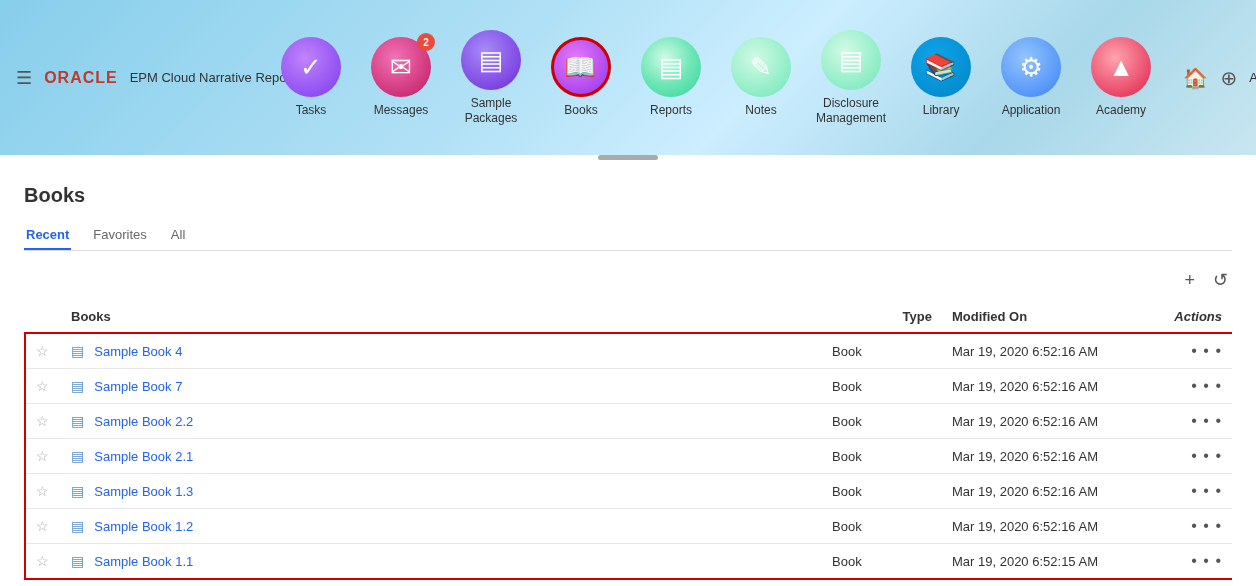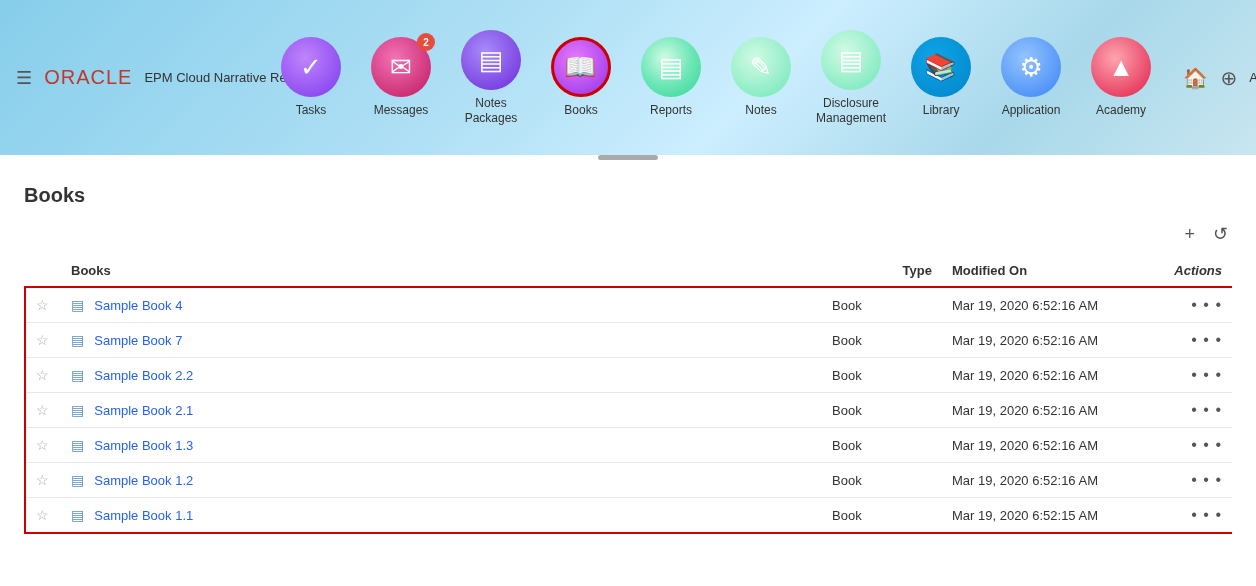--- a/index.html
+++ b/index.html
@@ -20,22 +20,22 @@
       gap: 12px;
       min-width: 260px;
     }
     .hamburger { font-size: 18px; color: #555; cursor: pointer; }
     .oracle-logo {
       display: flex;
       align-items: center;
       gap: 6px;
     }
     .oracle-text {
-      font-size: 20px;
-      font-weight: normal;
+      font-size: 16px;
+      font-weight: bold;
       color: #c0392b;
       letter-spacing: 1px;
     }
     .app-title {
       font-size: 13px;
       color: #333;
       white-space: nowrap;
     }
     .nav-icons {
       display: flex;
@@ -220,21 +220,21 @@
         <div class="nav-circle circle-messages">
           <div class="badge">2</div>
           <span style="font-size: 26px; color: white;">✉</span>
         </div>
         <div class="nav-label">Messages</div>
       </div>
       <div class="nav-item">
         <div class="nav-circle circle-reportpkg">
           <span style="font-size: 26px; color: white;">▤</span>
         </div>
-        <div class="nav-label">Notes Packages</div>
+        <div class="nav-label">Sample Packages</div>
       </div>
       <div class="nav-item active">
         <div class="nav-circle circle-books">
           <span style="font-size: 26px; color: white;">📖</span>
         </div>
         <div class="nav-label">Books</div>
       </div>
       <div class="nav-item">
         <div class="nav-circle circle-reports">
           <span style="font-size: 26px; color: white;">▤</span>
@@ -278,20 +278,25 @@
     <span class="header-icon">⊕</span>
     <span class="user-info">Administrator ▾</span>
   </div>
 </div>
 
 <div class="scroll-indicator"></div>
 
 <div class="main-content">
   <div class="page-title">Books</div>
 
+  <div class="tabs" id="tabs-container">
+      <div class="tab active">Recent</div>
+      <div class="tab">Favorites</div>
+      <div class="tab">All</div>
+    </div>
 
   <div class="table-toolbar">
     <button class="toolbar-icon-btn">+</button>
     <button class="toolbar-icon-btn">↺</button>
   </div>
 
   <table class="books-table">
     <thead>
       <tr>
         <th style="width:36px;"></th>

